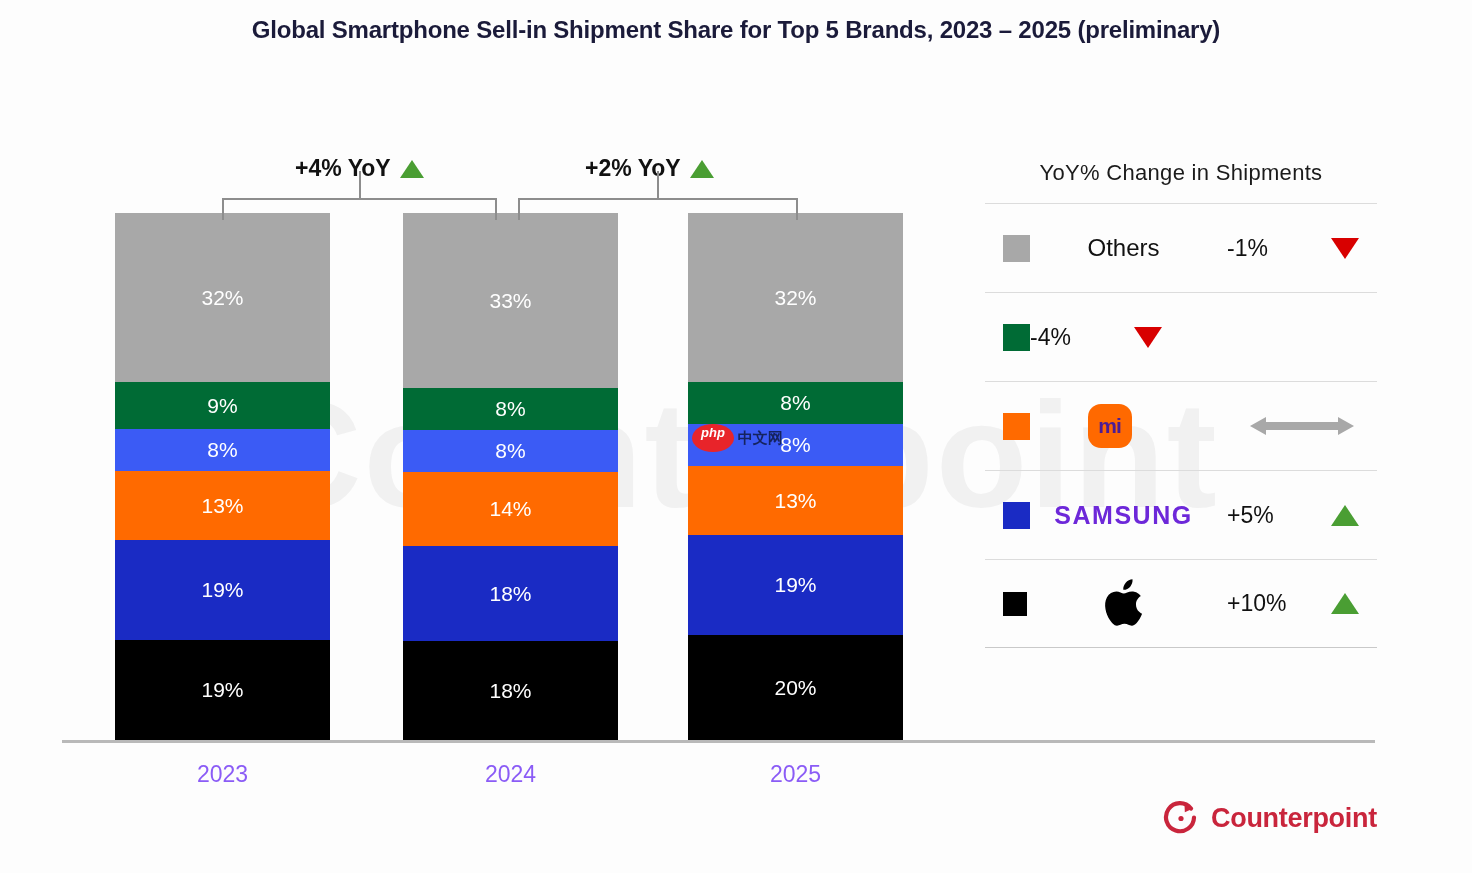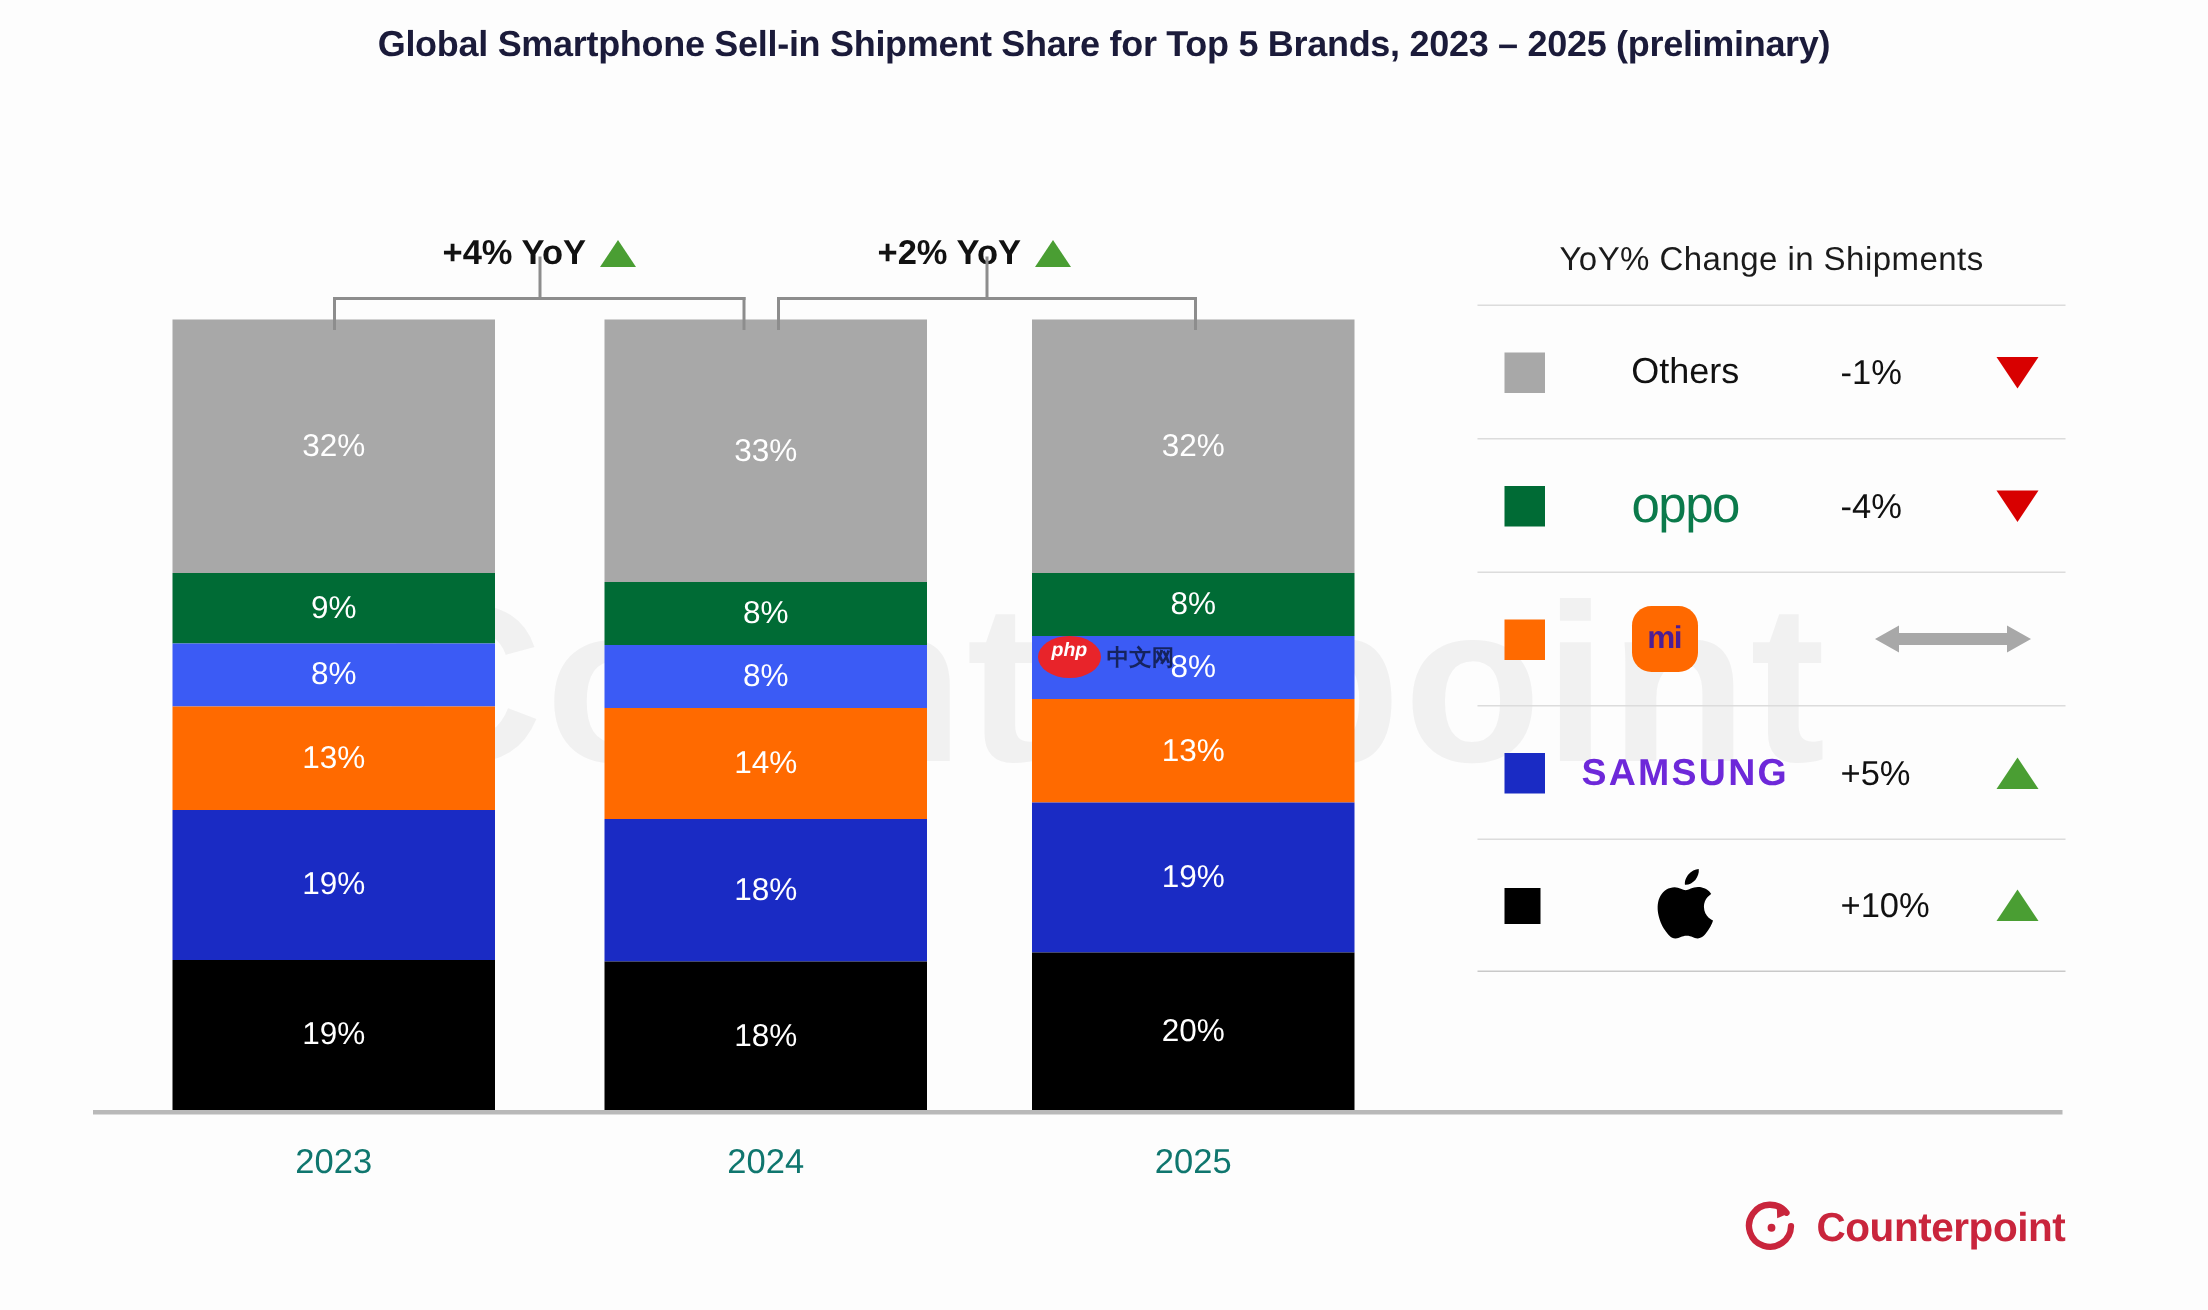--- a/index.html
+++ b/index.html
@@ -69,21 +69,21 @@
     font-size: 21px;
     box-sizing: border-box;
   }
   .seg-label { position: relative; z-index: 2; }
   .x-tick-label {
     position: absolute;
     bottom: 85px;
     width: 215px;
     text-align: center;
     font-size: 23px;
-    color: #0f766e;
+    color: #8b5cf6;
   }
   #axis-line {
     position: absolute;
     left: 62px;
     top: 740px;
     width: 1313px;
     height: 3px;
     background: #b9b9b9;
     z-index: 4;
   }
@@ -374,23 +374,20 @@
       <span class="brand-text-others">Others</span>
     </div>
     <div class="pct-cell">-1%</div>
     <div class="arrow-cell">
       <span class="tri-down"></span>
     </div>
   </div>
 
   <div class="legend-row">
     <div class="swatch" style="background:#006b35;"></div>
-    <div class="brand-cell">
-      <span class="brand-oppo">oppo</span>
-    </div>
     <div class="pct-cell">-4%</div>
     <div class="arrow-cell">
       <span class="tri-down"></span>
     </div>
   </div>
 
 
   <div class="legend-row">
     <div class="swatch" style="background:#ff6a00;"></div>
     <div class="brand-cell">

